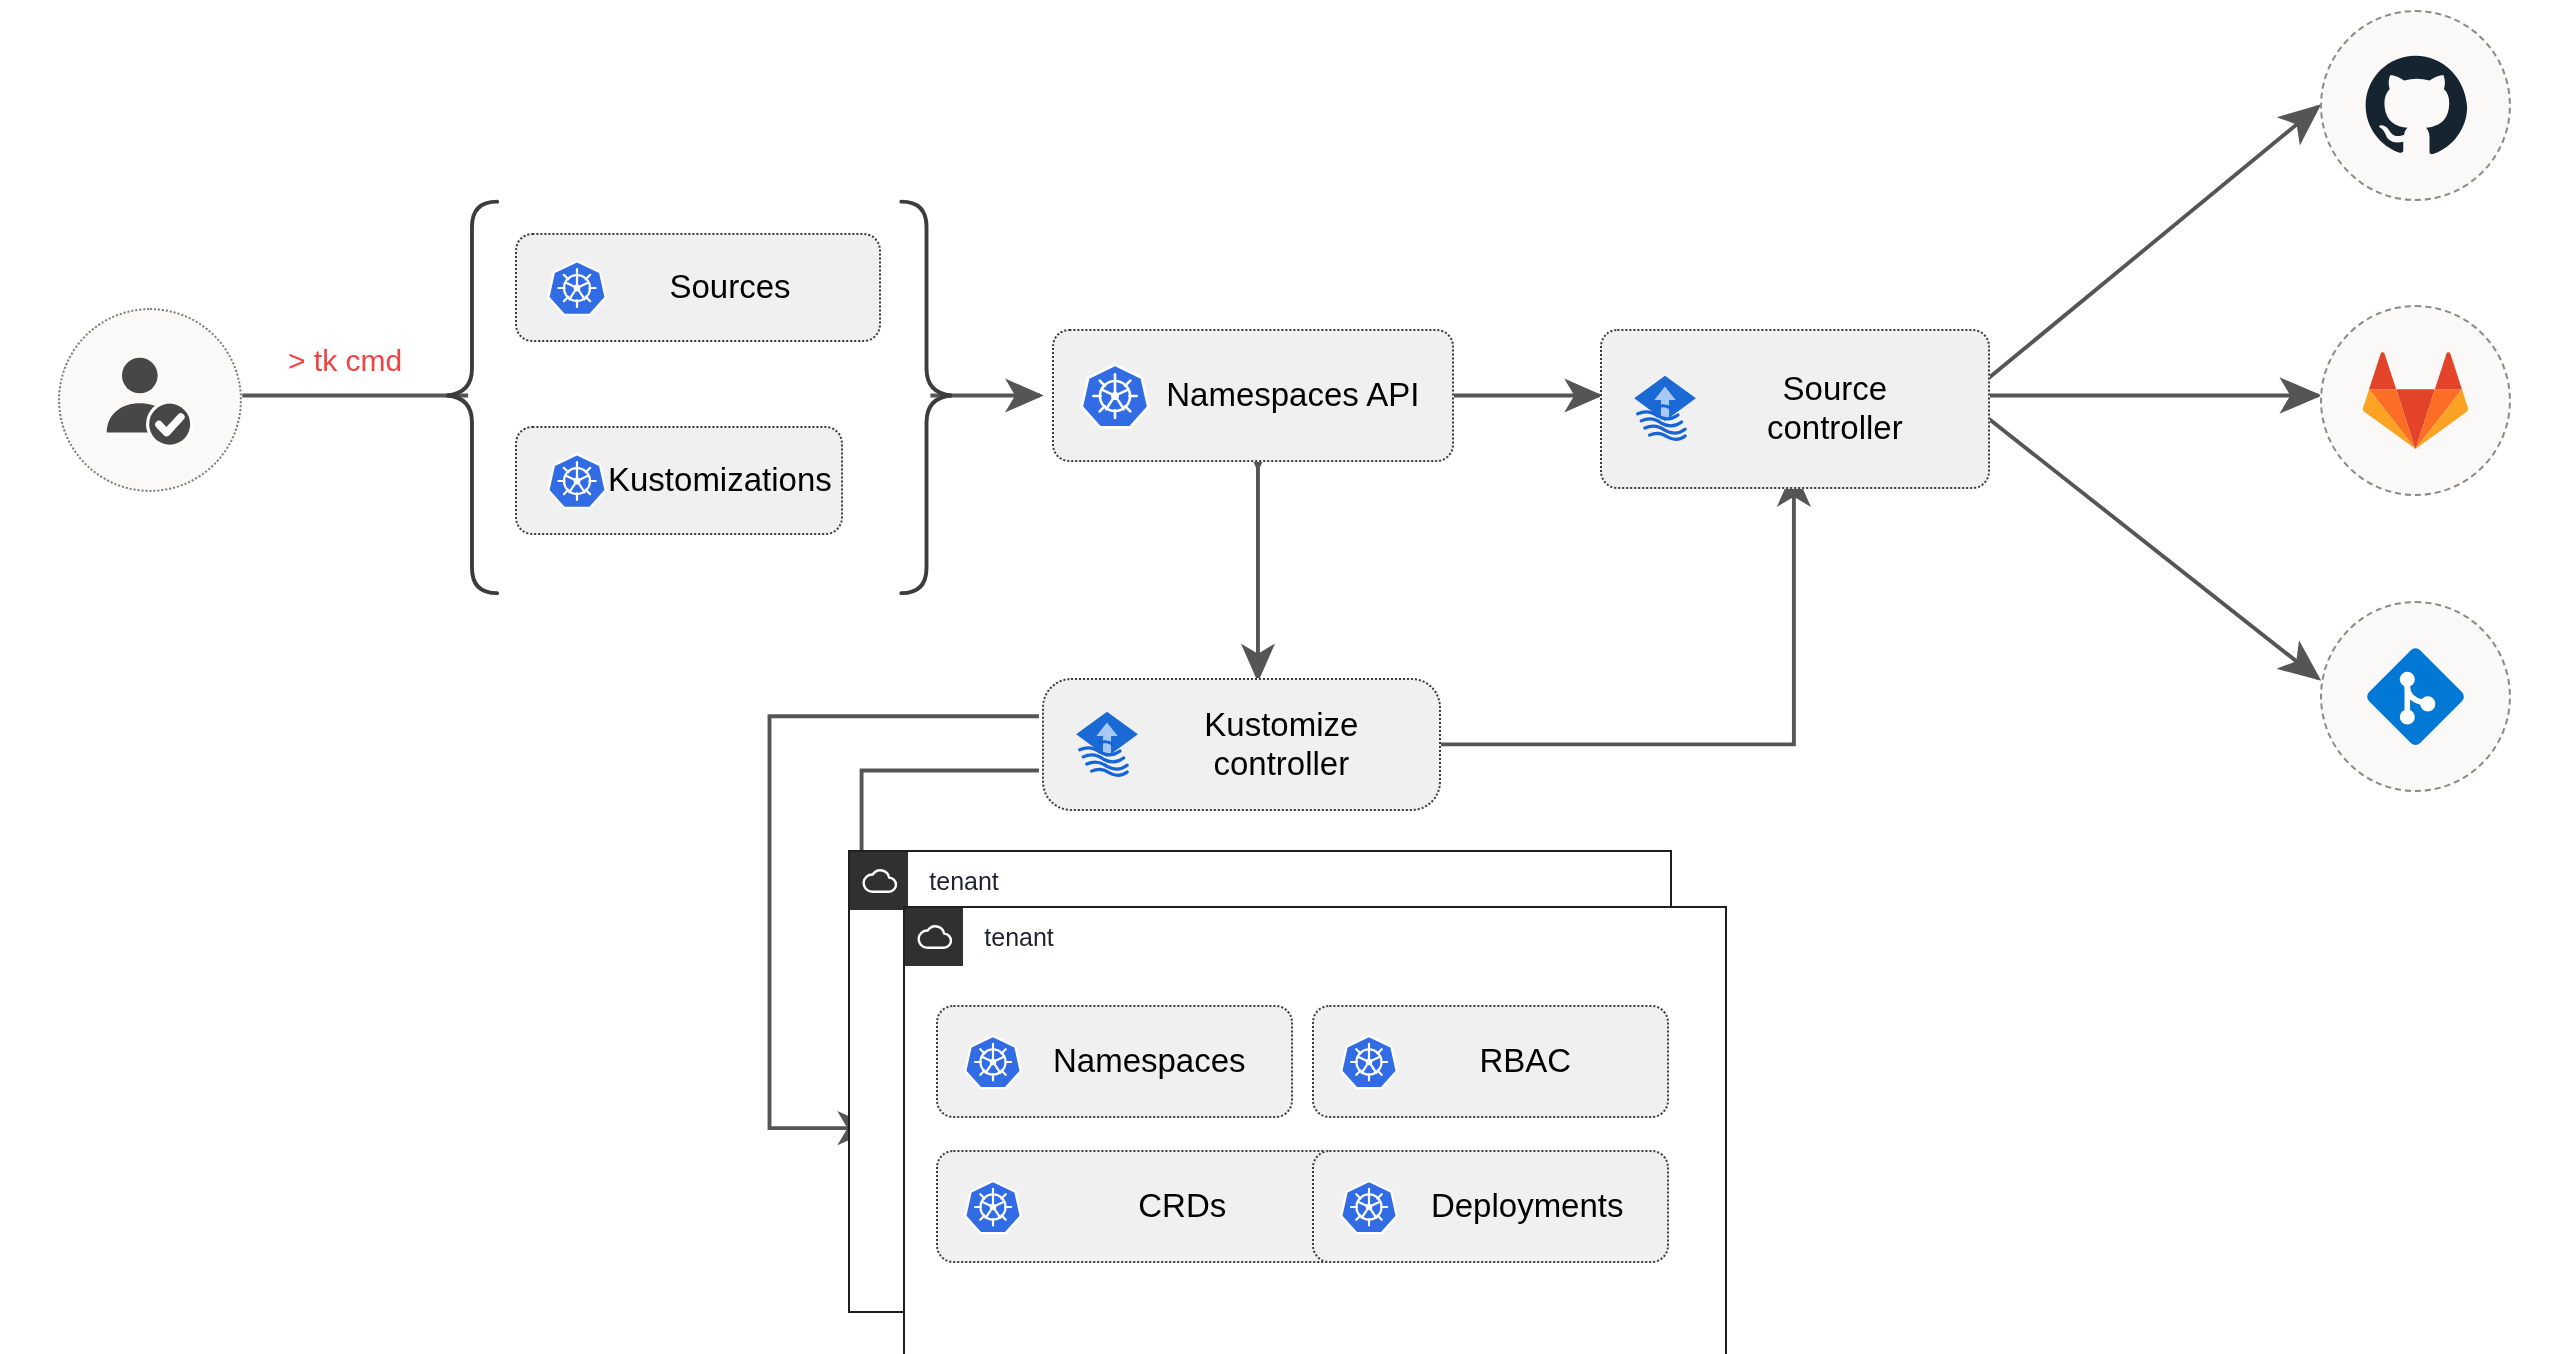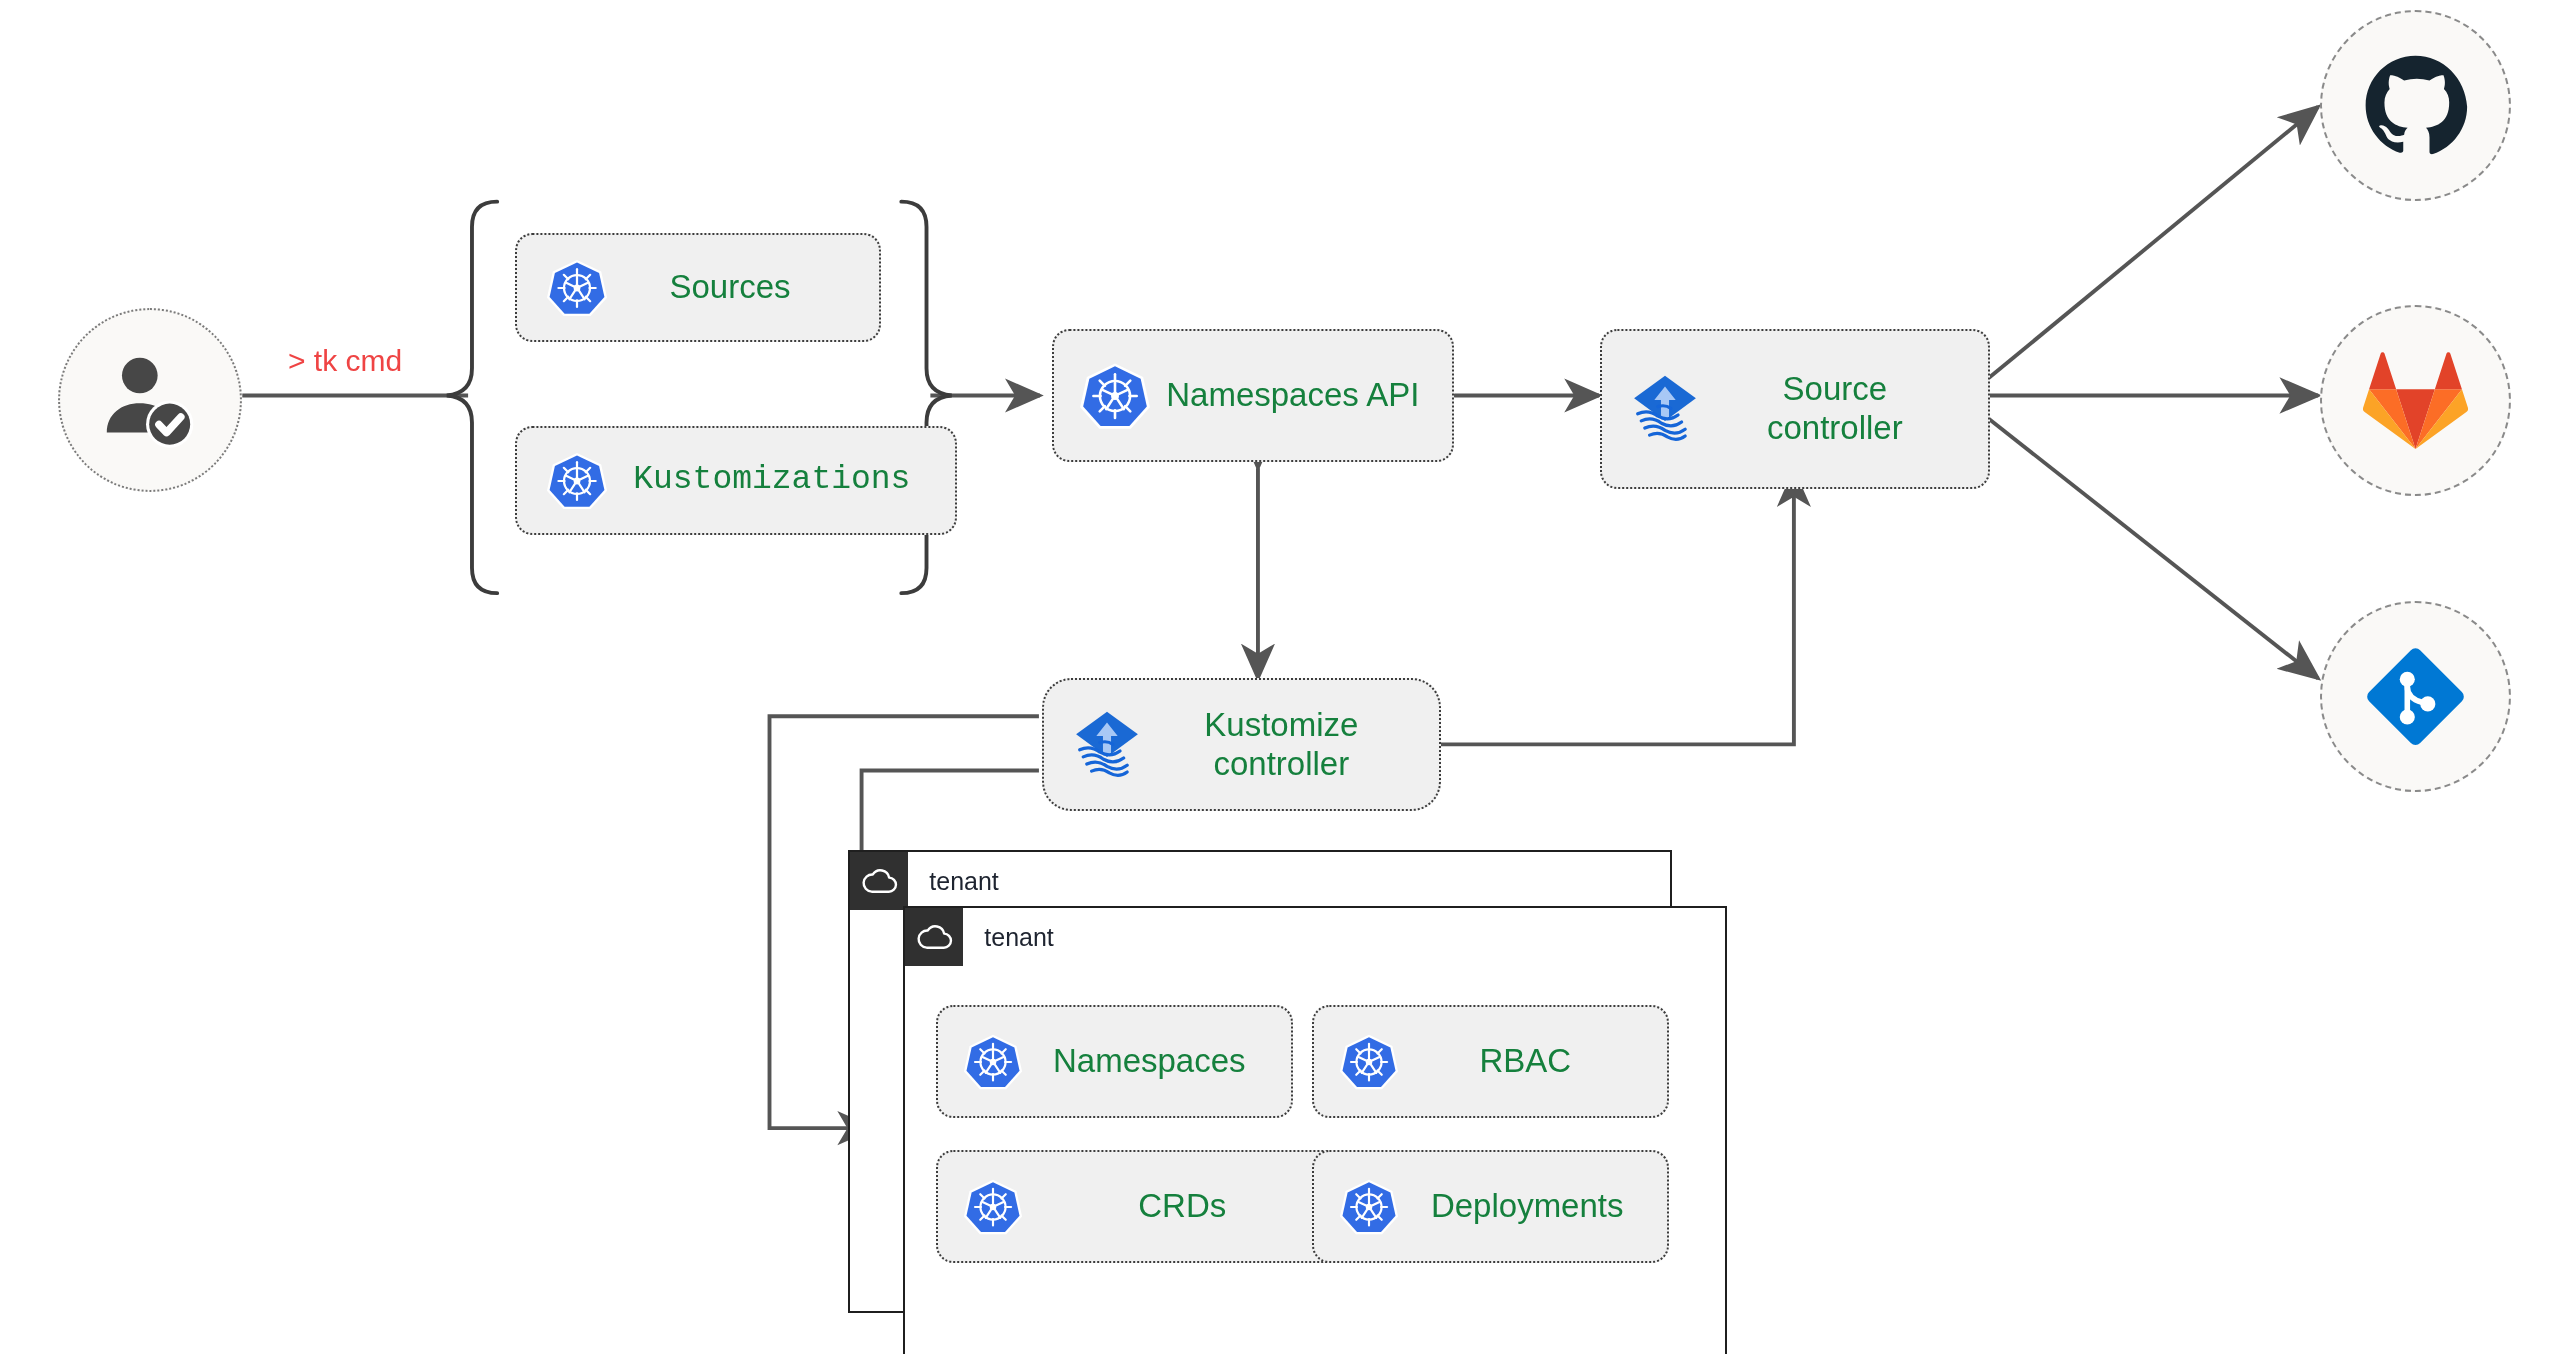--- a/index.html
+++ b/index.html
@@ -10,21 +10,21 @@
   
   .card{
     position:absolute;
     background:#f0f0f0;
     border:2.9px dotted #3c3c3c;
     border-radius:17.4px;
     display:flex;align-items:center;
     box-sizing:border-box;
   }
   .card .lbl{
-    color:#15803d;
+    color:#000000;
     font-size:33px;
     line-height:1.18;
     white-space:pre-line;
     text-align:center;
   }
 
   
   .usercircle{
     position:absolute;
     border:2.9px dotted #7a7a7a;
@@ -143,21 +143,21 @@
           <line x1="39.8" y1="43.6" x2="34.2" y2="35"></line>
           <line x1="24.2" y1="43.6" x2="29.8" y2="35"></line>
           <line x1="20.8" y1="26.6" x2="29.4" y2="30.6"></line>
         </g>
         <circle cx="32" cy="32" r="3.5" fill="#ffffff"></circle>
       </svg>
     </span>
     <span class="lbl" style="flex:1;margin-right:27px;">Sources</span>
   </div>
 
-  <div class="card" style="left:515px;top:426px;width:442px;height:109px;font-family:Liberation Mono, monospace;">
+  <div class="card" style="left:515px;top:426px;width:328px;height:109px;">
     <span style="margin-left:29px;display:flex;">
       <svg width="62" height="62" viewBox="0 0 64 64">
         <path d="M32 3 L57 15 L63 42 L46 61 L18 61 L1 42 L7 15 Z" fill="#ffffff"></path>
         <path d="M32 5.6 L54.8 16.6 L60.3 41.3 L44.8 58.6 L19.2 58.6 L3.7 41.3 L9.2 16.6 Z" fill="#326CE5"></path>
         <g fill="none" stroke="#ffffff" stroke-width="2.3" stroke-linecap="round">
           <circle cx="32" cy="32" r="13.4"></circle>
           <line x1="32" y1="12.6" x2="32" y2="19.2"></line>
             <line x1="32" y1="44.8" x2="32" y2="51.6"></line>
           <line x1="12.8" y1="32" x2="19.2" y2="32"></line>
             <line x1="44.8" y1="32" x2="51.3" y2="32"></line>

